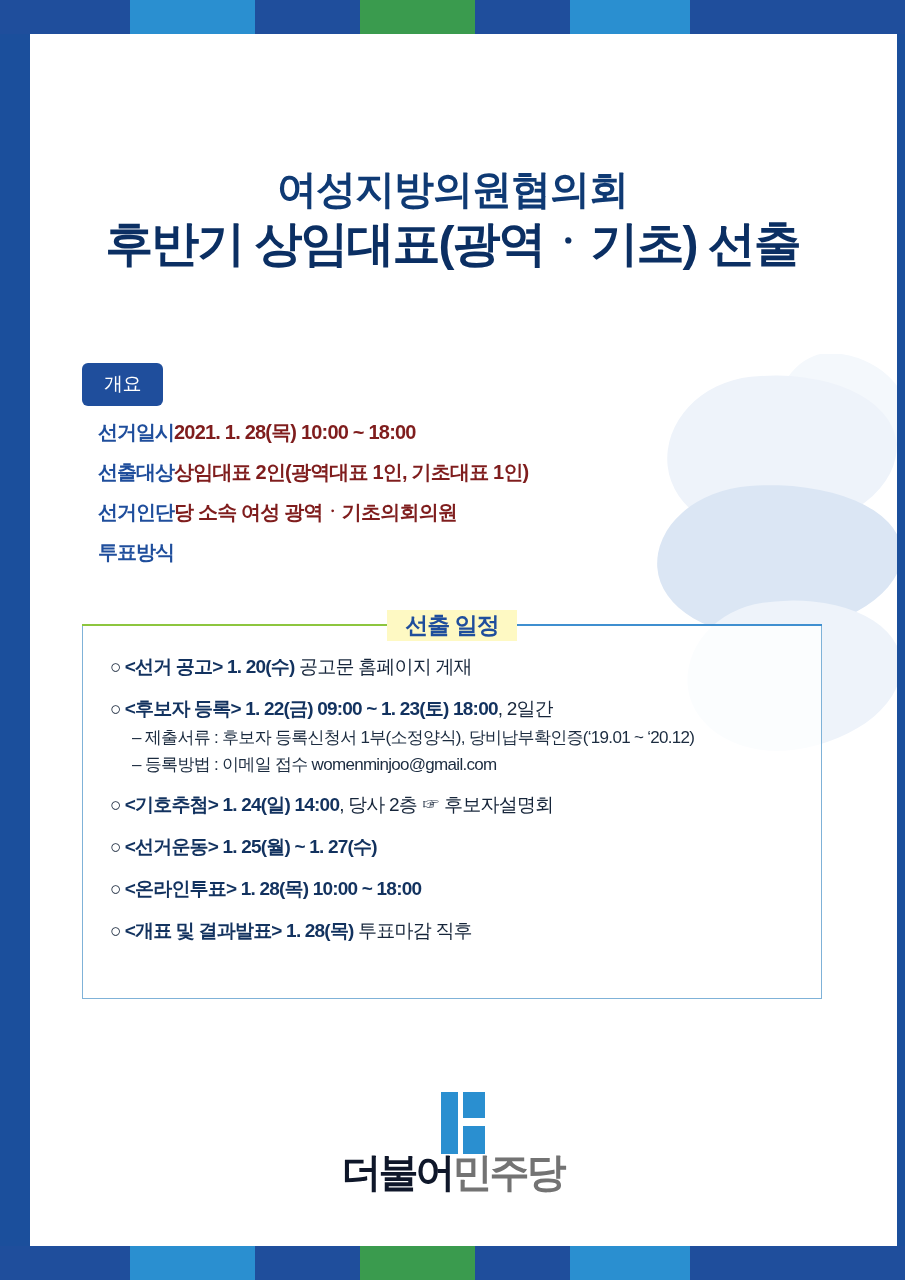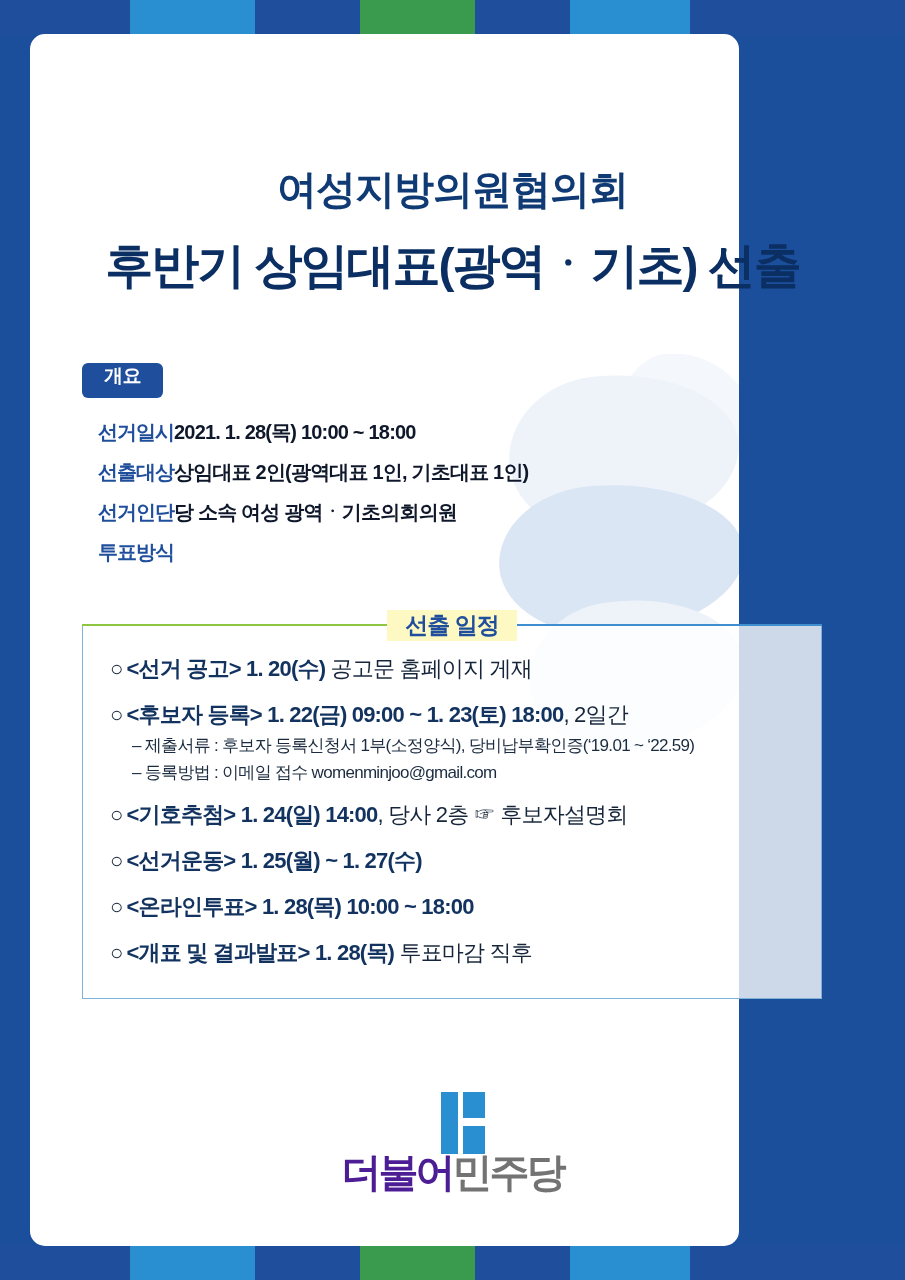--- a/index.html
+++ b/index.html
@@ -41,24 +41,23 @@
     height: 34px;
     display: flex;
   }
   .bottom-strip .seg { height: 100%; }
 
   
   .card {
     position: absolute;
     left: 30px;
     top: 34px;
-    width: 709px;
+    width: 867px;
     height: 1212px;
     background: #ffffff;
-    border-radius: 15px;
   }
 
   
   .flag {
     position: absolute;
     right: 0;
     top: 320px;
     width: 240px;
     height: 420px;
     overflow: hidden;
@@ -83,39 +82,39 @@
     z-index: 4;
   }
   .title-small {
     font-size: 40px;
     font-weight: 700;
     color: #0f3a74;
     letter-spacing: -1px;
     line-height: 1.25;
   }
   .title-big {
-    margin-top: 22px;
+    margin-top: 0;
     font-size: 48px;
     font-weight: 700;
     color: #0b2f63;
     letter-spacing: -2px;
     line-height: 1.25;
     white-space: nowrap;
   }
 
   
   .badge {
     position: absolute;
     left: 52px;
     top: 329px;
     background: #1f4e9c;
     color: #ffffff;
     font-size: 19px;
-    font-weight: 700;
-    padding: 0 22px 9px 22px;
+    font-weight: 400;
+    padding: 8px 22px 9px 22px;
     border-radius: 6px;
     letter-spacing: -0.5px;
     z-index: 5;
   }
 
   
   .overview {
     position: absolute;
     left: 52px;
     top: 385px;
@@ -131,21 +130,21 @@
   .ov-label {
     width: 92px;
     font-size: 20px;
     font-weight: 700;
     color: #1f4e9c;
     letter-spacing: -1px;
   }
   .ov-value {
     font-size: 20px;
     font-weight: 600;
-    color: #0f172a;
+    color: #7f1d1d;
     letter-spacing: -0.8px;
   }
 
   
   .sched-box {
     position: absolute;
     left: 52px;
     top: 590px;
     width: 740px;
     height: 375px;
@@ -182,21 +181,21 @@
 
   .sched-items {
     position: absolute;
     left: 80px;
     top: 620px;
     width: 700px;
     z-index: 6;
   }
   .item { margin-bottom: 16px; }
   .item-main {
-    font-size: 22px;
+    font-size: 19px;
     color: #16253a;
     letter-spacing: -0.8px;
     white-space: nowrap;
   }
   .item-main .marker { color: #16253a; margin-right: 4px; }
   .item-main .strong {
     font-weight: 700;
     color: #12325f;
   }
   .item-main .rest { font-weight: 400; }
@@ -236,21 +235,21 @@
   .logo-text {
     position: absolute;
     left: 0;
     bottom: 6px;
     width: 845px;
     text-align: center;
     font-size: 40px;
     font-weight: 700;
     letter-spacing: -3px;
   }
-  .logo-text .g { color: #4c1d95; }
+  .logo-text .g { color: #0f172a; }
   .logo-text .b { color: #737373; }
 </style>
 </head>
 <body>
 
 <div class="poster">
 
   <div class="top-strip">
     <div class="seg" style="width:130px;background:#1f4e9c;"></div>
     <div class="seg" style="width:125px;background:#2a8fd0;"></div>
@@ -318,21 +317,21 @@
       <div class="item">
         <div class="item-main">
           <span class="marker">○</span><span class="strong">&lt;선거 공고&gt; 1. 20(수)</span><span class="rest"> 공고문 홈페이지 게재</span>
         </div>
       </div>
 
       <div class="item">
         <div class="item-main">
           <span class="marker">○</span><span class="strong">&lt;후보자 등록&gt; 1. 22(금) 09:00 ~ 1. 23(토) 18:00</span><span class="rest">, 2일간</span>
         </div>
-        <div class="sub">– 제출서류 : 후보자 등록신청서 1부(소정양식), 당비납부확인증(‘19.01 ~ ‘22.59)</div>
+        <div class="sub">– 제출서류 : 후보자 등록신청서 1부(소정양식), 당비납부확인증(‘19.01 ~ ‘20.12)</div>
         <div class="sub">– 등록방법 : 이메일 접수 womenminjoo@gmail.com</div>
       </div>
 
       <div class="item">
         <div class="item-main">
           <span class="marker">○</span><span class="strong">&lt;기호추첨&gt; 1. 24(일) 14:00</span><span class="rest">, 당사 2층 ☞ 후보자설명회</span>
         </div>
       </div>
 
       <div class="item">

